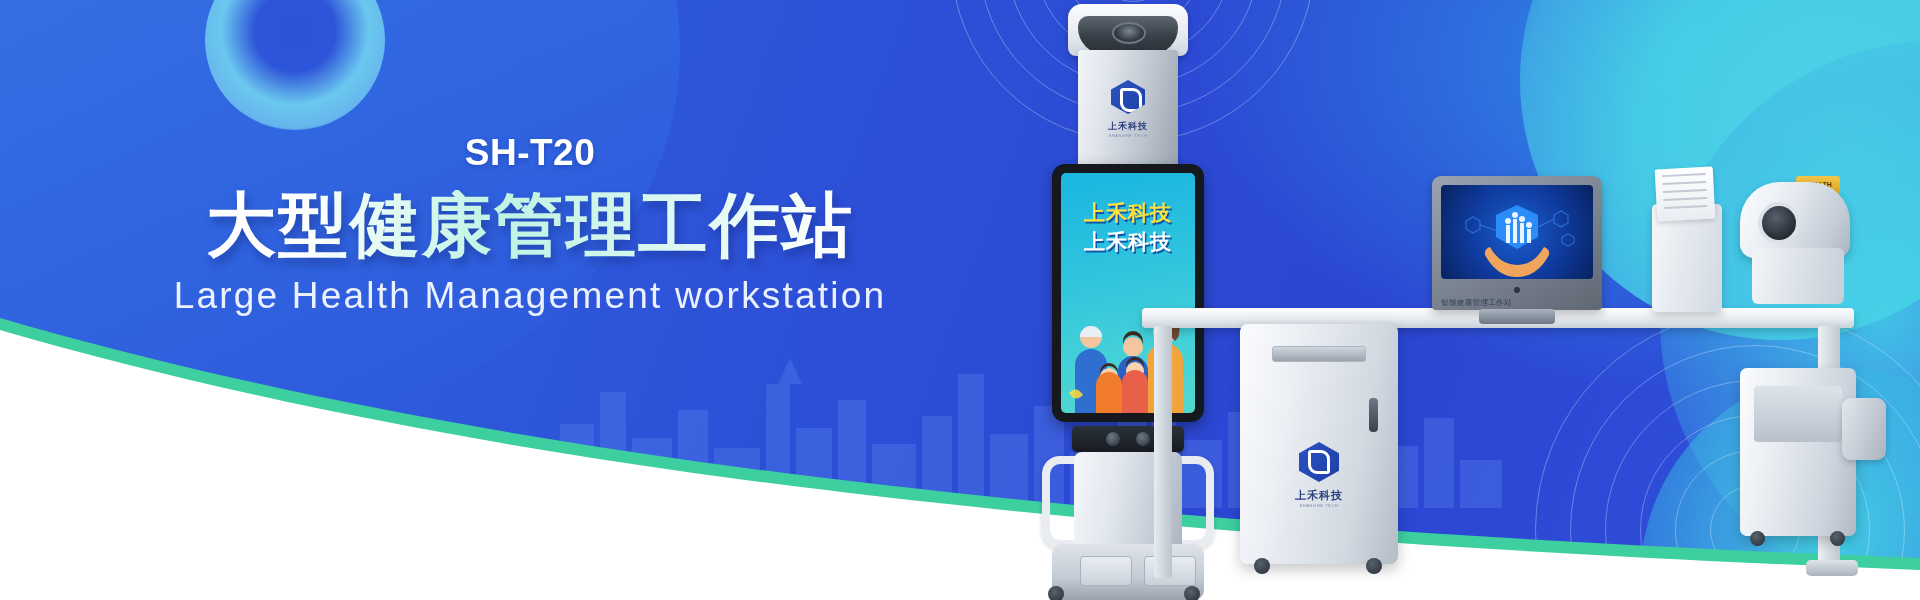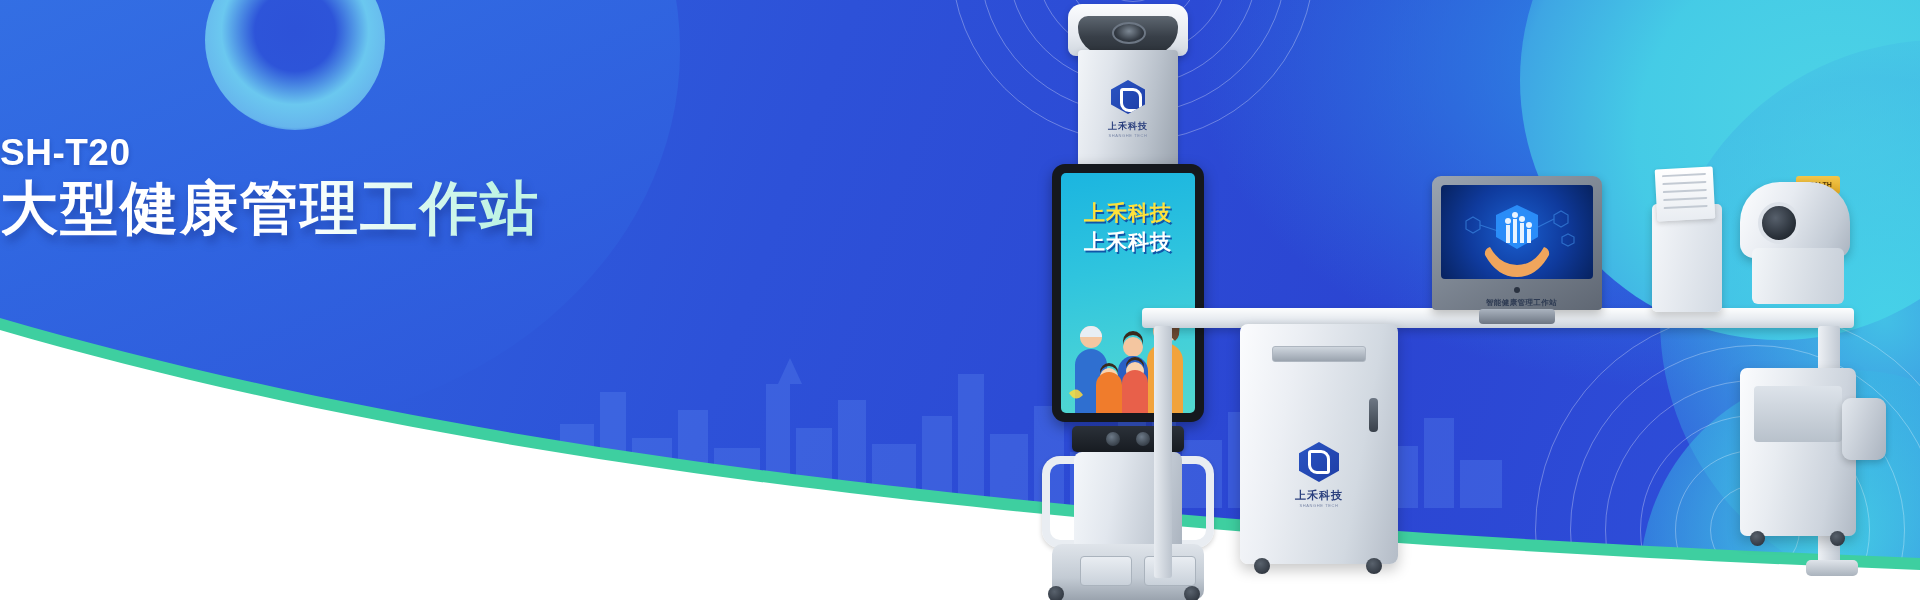--- a/index.html
+++ b/index.html
@@ -53,24 +53,24 @@
   .rings-b { left:1755px; top:530px; width:0; height:0; }
 
   
   .skyline { position:absolute; left:0; bottom:92px; width:1920px; height:180px;
     opacity:.30; }
 
   
   .wave { position:absolute; left:0; bottom:0; width:1920px; height:330px; }
 
   
-  .copy { position:absolute; left:0; top:132px; width:1060px; z-index:12; }
+  .copy { position:absolute; left:0; top:132px; width:1060px; text-align:center; z-index:12; }
   .model { font-size:37px; font-weight:bold; color:#ffffff; letter-spacing:.5px;
            text-shadow:0 2px 5px rgba(10,30,110,.30); }
-  .title { margin-top:4px; font-size:58px; font-weight:bold; line-height:1.02;
+  .title { margin-top:16px; font-size:70px; font-weight:bold; line-height:1.02;
            letter-spacing:2px;
            background:linear-gradient(92deg,#ffffff 0%,#ffffff 28%,#bff3e4 47%,#d9f7ef 62%,#ffffff 80%,#ffffff 100%);
            -webkit-background-clip:text; background-clip:text; color:transparent;
            filter:drop-shadow(3px 6px 5px rgba(15,35,115,.45)); }
   .subtitle { margin-top:14px; font-size:37px; color:#f2f6ff; font-weight:300;
               letter-spacing:2.2px; opacity:.97; }
 
   
   .product { position:absolute; right:18px; bottom:0; width:880px; height:600px; z-index:14; }
 
@@ -166,22 +166,22 @@
   .cab-wheel { position:absolute; bottom:-10px; width:16px; height:16px; border-radius:50%;
     background:radial-gradient(circle at 40% 35%,#59626d,#232932); }
   .cab-wheel.l{ left:14px;} .cab-wheel.r{ left:126px;}
 
   
   .monitor { position:absolute; left:290px; top:-72px; width:170px; height:134px; }
   .mon-frame { position:absolute; inset:0; background:linear-gradient(150deg,#9aa4b1,#5f6773);
     border-radius:9px 9px 4px 4px; padding:9px; box-shadow:0 4px 10px rgba(0,0,0,.25); }
   .mon-screen { width:100%; height:94px; border-radius:4px; overflow:hidden; position:relative;
     background:radial-gradient(circle at 50% 50%, #1a5fd0 0%, #0f3a9c 55%, #07225f 100%); }
-  .mon-label { position:absolute; left:9px; right:0; bottom:2px; text-align:center;
-    font-size:7.5px; color:#2d3a52; letter-spacing:.4px; font-family:"DejaVu Sans",sans-serif;font-weight:bold; }
+  .mon-label { position:absolute; left:9px; right:0; bottom:2px; 
+    font-size:7.5px; color:#2d3a52; letter-spacing:.4px; font-family:"DejaVu Sans",sans-serif; }
   .mon-dot { position:absolute; left:50%; bottom:17px; transform:translateX(-50%);
     width:6px; height:6px; border-radius:50%; background:#2a3240; }
   .mon-stand { position:absolute; left:50%; transform:translateX(-50%); bottom:-14px;
     width:76px; height:15px; background:linear-gradient(180deg,#aab3bf,#6d7683); border-radius:4px; }
 
   
   .printer { position:absolute; left:510px; top:-44px; width:70px; height:108px;
     background:linear-gradient(100deg,#f5f7fa,#d2d9e2); border-radius:5px;
     box-shadow:0 4px 9px rgba(0,0,0,.2); }
   .receipt { position:absolute; left:4px; top:-36px; width:58px; height:52px;
@@ -279,20 +279,21 @@
   </svg>
 
   <svg class="wave" viewBox="0 0 1920 330" preserveAspectRatio="none">
     <path d="M0,48 C430,172 980,252 1920,288 L1920,330 L0,330 Z" fill="#3ecfa0"></path>
     <path d="M0,60 C430,184 980,264 1920,300 L1920,330 L0,330 Z" fill="#ffffff"></path>
   </svg>
 
   <div class="copy">
     <div class="model">SH-T20</div>
     <div class="title">大型健康管理工作站</div>
+    <div class="subtitle">Large Health Management workstation</div>
   </div>
 
   <div class="product">
 
     <div class="kiosk">
       <div class="k-head">
         <div class="k-head-in">
           <div class="k-lens"></div>
         </div>
       </div>

